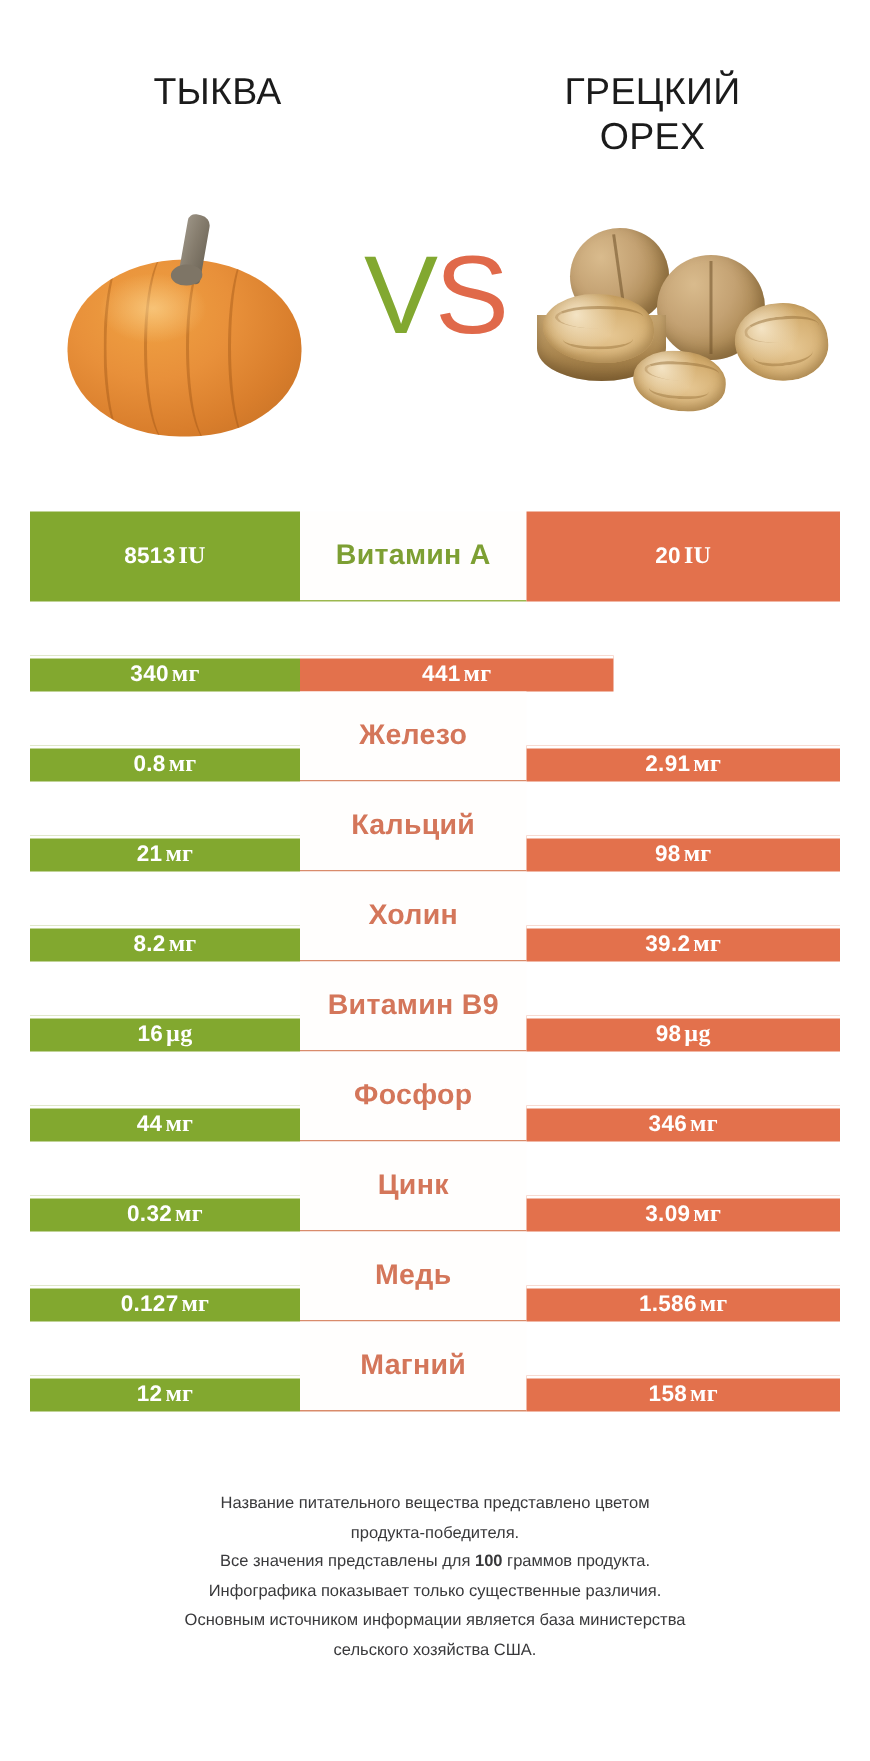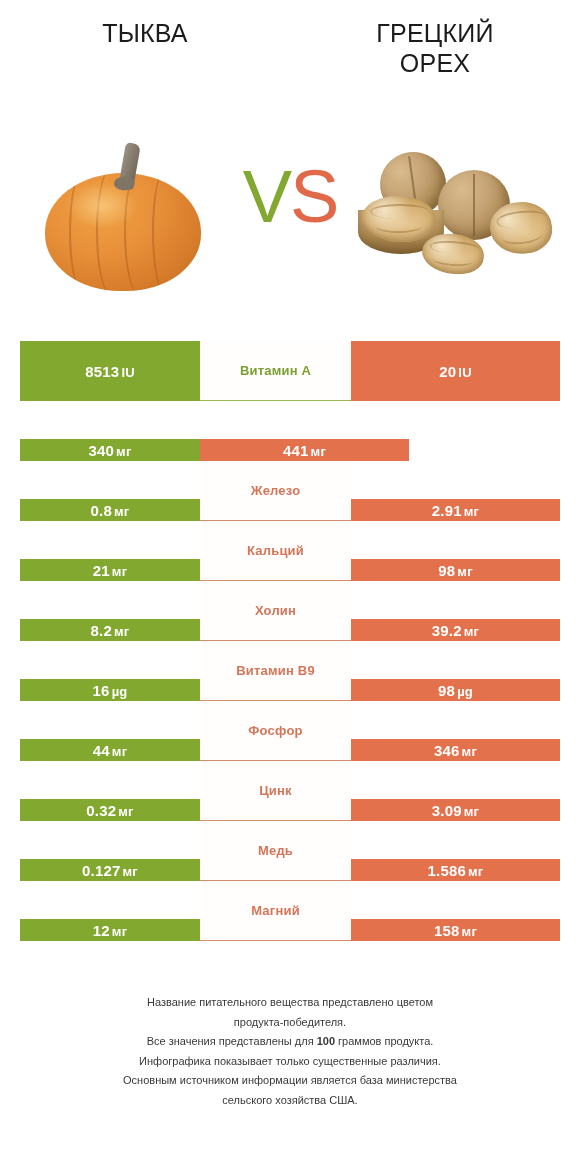--- a/index.html
+++ b/index.html
@@ -13,21 +13,21 @@
     font-family: "Liberation Sans", sans-serif;
     overflow: hidden;
     position: relative;
   }
 
   
   .header {
     height: 108px;
     display: flex;
     align-items: flex-start;
-    padding-top: 18px;
+    padding-top: 46px;
     box-sizing: border-box;
   }
   .header-col {
     flex: 0 0 50%;
     text-align: center;
   }
   .header-title {
     font-size: 25px;
     line-height: 30px;
     color: #1b1b1b;
@@ -216,26 +216,27 @@
   .row:last-child .cell-mid { border-bottom-width: 1px; }
 
   .val {
     color: #ffffff;
     font-size: 15px;
     font-weight: bold;
     letter-spacing: .2px;
     white-space: nowrap;
   }
   .val .unit {
-    font-size: 13px;
+    font-size: 16px;
     font-weight: bold;
     margin-left: 2px;
+    font-family: Liberation Serif, serif;
   }
   .label {
-    font-size: 13px;
+    font-size: 19px;
     font-weight: bold;
     letter-spacing: .2px;
     white-space: nowrap;
   }
   .row.win-left  .label { color: #7d9f33; }
   .row.win-right .label { color: #d4765a; }
 
   
   .row + .row .cell-left,
   .row + .row .cell-right {

